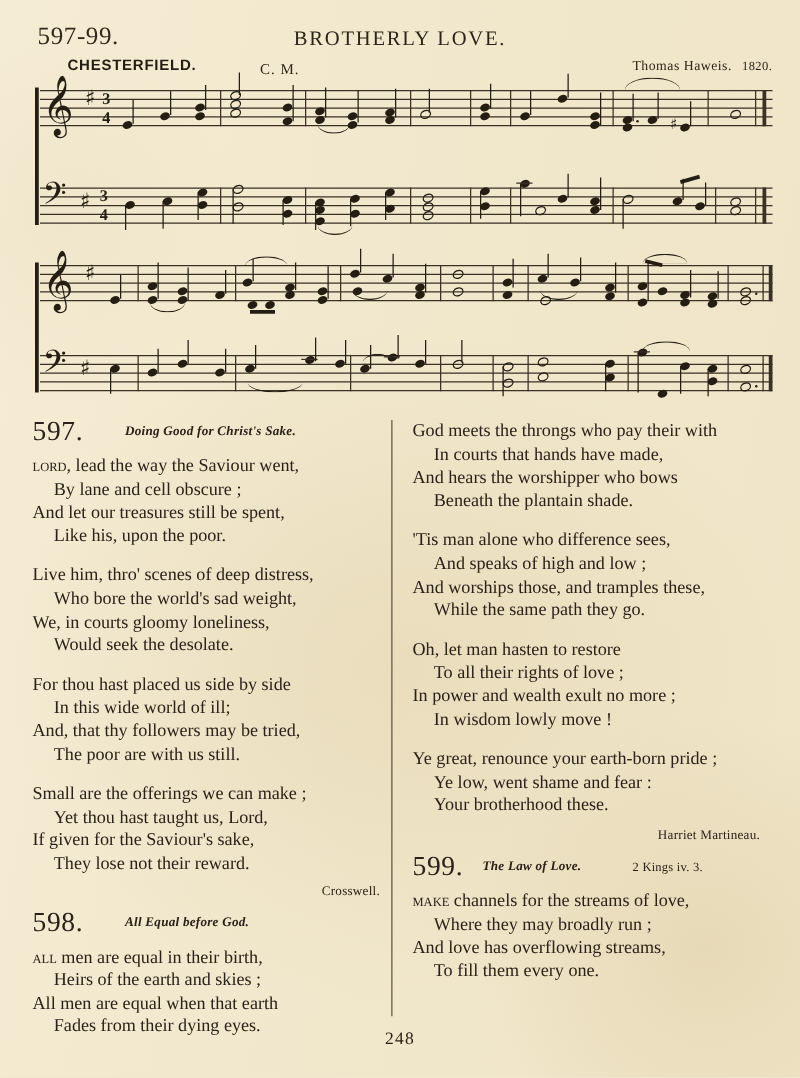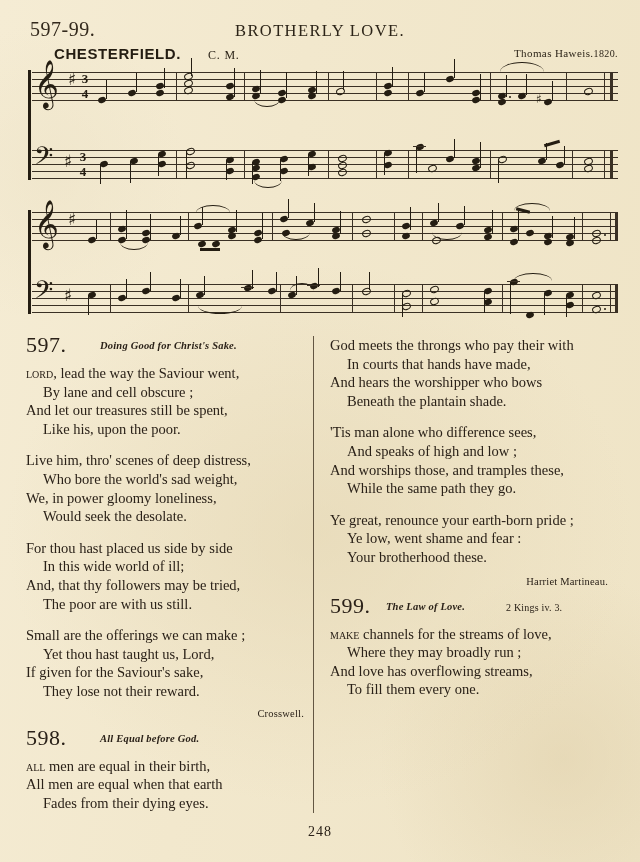--- a/index.html
+++ b/index.html
@@ -48,42 +48,42 @@
     font-size: 16.5px;
     letter-spacing: 1.4px;
     color: #2c2418;
   }
   .tune-name {
     position: absolute;
     left: 54px;
     top: 45px;
     font-family: "Liberation Sans", "DejaVu Sans", sans-serif;
     font-weight: bold;
-    font-size: 15px;
+    font-size: 12px;
     letter-spacing: 0.6px;
     color: #241d12;
   }
   .tune-meter {
     position: absolute;
     left: 208px;
     top: 48px;
     font-size: 12px;
     letter-spacing: 0.8px;
     color: #2c2418;
   }
   .composer {
     position: absolute;
     right: 22px;
     top: 47px;
     font-size: 11px;
     letter-spacing: 0.4px;
     color: #2c2418;
     white-space: nowrap;
   }
-  .composer .year { font-size: 10px; }
+  .composer .year { margin-left: 8px; font-size: 10px; }
 
   
   .music-area {
     position: absolute;
     left: 22px;
     top: 66px;
     width: 596px;
     height: 252px;
   }
   .system { position: absolute; left: 0; width: 596px; }
@@ -634,21 +634,21 @@
     <div class="stanza">
       <div class="line-1"><span class="smallcaps">Lord</span>, lead the way the Saviour went,</div>
       <div class="line-1 indent">By lane and cell obscure ;</div>
       <div class="line-1">And let our treasures still be spent,</div>
       <div class="line-1 indent">Like his, upon the poor.</div>
     </div>
 
     <div class="stanza">
       <div class="line-1">Live him, thro' scenes of deep distress,</div>
       <div class="line-1 indent">Who bore the world's sad weight,</div>
-      <div class="line-1">We, in power gloomy loneliness,</div>
+      <div class="line-1">We, in courts gloomy loneliness,</div>
       <div class="line-1 indent">Would seek the desolate.</div>
     </div>
 
     <div class="stanza">
       <div class="line-1">For thou hast placed us side by side</div>
       <div class="line-1 indent">In this wide world of ill;</div>
       <div class="line-1">And, that thy followers may be tried,</div>
       <div class="line-1 indent">The poor are with us still.</div>
     </div>
 
@@ -661,20 +661,21 @@
 
     <div class="attribution">Crosswell.</div>
 
     <div class="hymn-head">
       <span class="hymn-num">598.</span>
       <span class="hymn-topic">All Equal before God.</span>
     </div>
 
     <div class="stanza">
       <div class="line-1"><span class="smallcaps">All</span> men are equal in their birth,</div>
+      <div class="line-1 indent">Heirs of the earth and skies ;</div>
       <div class="line-1">All men are equal when that earth</div>
       <div class="line-1 indent">Fades from their dying eyes.</div>
     </div>
   </div>
 
   <div class="col right">
 
     <div class="stanza">
       <div class="line-1">God meets the throngs who pay their with</div>
       <div class="line-1 indent">In courts that hands have made,</div>
@@ -682,20 +683,26 @@
       <div class="line-1 indent">Beneath the plantain shade.</div>
     </div>
 
     <div class="stanza">
       <div class="line-1">'Tis man alone who difference sees,</div>
       <div class="line-1 indent">And speaks of high and low ;</div>
       <div class="line-1">And worships those, and tramples these,</div>
       <div class="line-1 indent">While the same path they go.</div>
     </div>
 
+    <div class="stanza">
+      <div class="line-1">Oh, let man hasten to restore</div>
+      <div class="line-1 indent">To all their rights of love ;</div>
+      <div class="line-1">In power and wealth exult no more ;</div>
+      <div class="line-1 indent">In wisdom lowly move !</div>
+    </div>
 
     <div class="stanza">
       <div class="line-1">Ye great, renounce your earth-born pride ;</div>
       <div class="line-1 indent">Ye low, went shame and fear :</div>
       <div class="line-1 indent">Your brotherhood these.</div>
     </div>
 
     <div class="attribution harriet">Harriet Martineau.</div>
 
     <div class="hymn-head">

